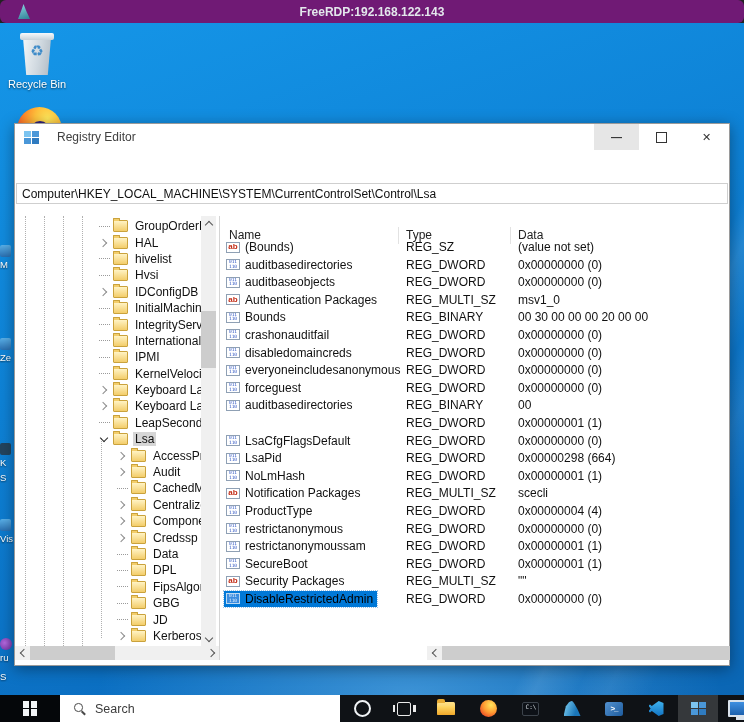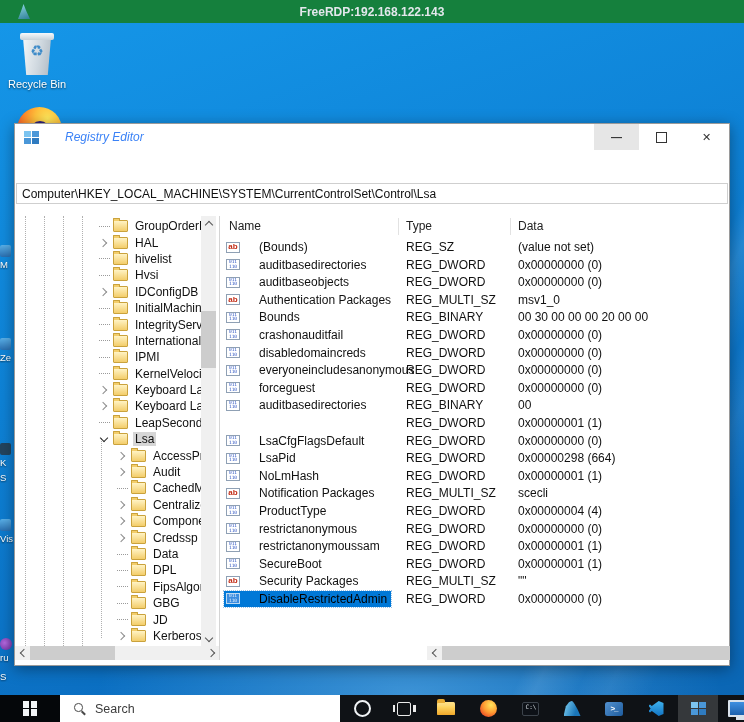--- a/index.html
+++ b/index.html
@@ -1,21 +1,21 @@
 <!DOCTYPE html>
 <html><head>
 <meta charset="utf-8">
 <style>
   html,body{margin:0;padding:0;background:#222;}
   .stage{position:relative;width:744px;height:722px;overflow:hidden;
     font-family:"Liberation Sans",sans-serif;font-size:12px;color:#1a1a1a;
     -webkit-font-smoothing:antialiased;}
   
-  .rdpbar{position:absolute;left:0;top:0;width:744px;height:23px;background:#15803d;
-    display:flex;align-items:center;justify-content:center;}
+  .rdpbar{position:absolute;left:0;top:0;width:744px;height:23px;background:#701a75;
+    display:flex;align-items:center;justify-content:center;border-radius:6px;}
   .rdp-title{color:#e3e7ec;font-weight:bold;font-size:12px;}
   .rdp-icon{position:absolute;left:18px;top:4px;width:12px;height:15px;
     background:linear-gradient(160deg,#8fd8e4,#2e7f96);
     clip-path:polygon(46% 0,70% 48%,100% 100%,0 100%,28% 42%);}
   
   .desktop{position:absolute;left:0;top:23px;width:744px;height:672px;
     background:
       radial-gradient(ellipse 60% 30% at 55% 100%, rgba(140,210,255,.38), transparent 70%),
       linear-gradient(115deg, transparent 78%, rgba(255,255,255,.10) 80%, transparent 84%, rgba(255,255,255,.07) 87%, transparent 91%),
       linear-gradient(160deg,#1596e8 0%,#0e82d6 40%,#0b6fc2 75%,#0b66b4 100%);}
@@ -41,21 +41,21 @@
   .shape-blue .eshape{width:11px;height:12px;border-radius:2px;background:linear-gradient(#5ab0e8,#2a6fb0);}
   .shape-dark .eshape{width:11px;height:12px;border-radius:2px;background:#23445e;}
   .shape-purple .eshape{width:12px;height:12px;border-radius:50%;background:radial-gradient(circle at 40% 40%,#b46ae0,#6a2d9e);}
   .elabel{color:#fff;font-size:9.5px;text-shadow:0 1px 2px rgba(0,0,0,.6);white-space:nowrap;}
   
   .window{position:absolute;left:14px;top:123px;width:716px;height:543px;background:#fff;
     border:1px solid #9a9a9a;box-sizing:border-box;box-shadow:0 3px 14px rgba(0,0,0,.38);}
   .titlebar{position:relative;height:26px;display:flex;align-items:center;padding-left:9px;gap:7px;}
   .regsmall{width:7px;height:6px;background:#7cc4f0;box-shadow:8px 0 0 #4a97d8,0 7px 0 #4a97d8,8px 7px 0 #2f7bc0;
     margin:-7px 9px 0 0;}
-  .title-text{font-size:12px;color:#3b82f6;margin-left:18px;font-style:italic;}
+  .title-text{font-size:12px;color:#404040;margin-left:10px;}
   .caption-btns{position:absolute;right:0;top:0;height:26px;display:flex;}
   .cap{width:45px;height:26px;display:flex;align-items:center;justify-content:center;
     color:#333;font-size:11px;background:transparent;border:0;padding:0;}
   .cap.min{background:#e6e6e6;font-weight:bold;}
   .maxbox{width:9px;height:9px;border:1px solid #333;}
   .menubar{height:21px;display:flex;align-items:center;gap:0;padding-left:10px;border-bottom:0;}
   .menu-item{padding:2px 7px;color:#111;}
   .addresswrap{height:21px;padding:12px 1px;}
   .addressbar{height:19px;border:1px solid #cfcfcf;display:flex;align-items:center;
     padding-left:5px;color:#111;white-space:nowrap;overflow:hidden;}
@@ -76,29 +76,29 @@
   .ar-expanded .chev::after{border-color:#2b2b2b;transform:rotate(135deg);margin:-2px 0 0 0;}
   .ar-none .chev::after{border:0;width:11px;height:0;border-top:1px dotted #9a9a9a;transform:none;margin:0;}
   .folder{width:13px;height:10px;flex:none;margin:0 5px 0 2px;position:relative;
     background:linear-gradient(#fff3c4,#f3cd6a);border:1px solid #caa23c;border-radius:1px;}
   .folder::before{content:"";position:absolute;top:-3px;left:-1px;width:5px;height:2px;
     background:#f3cd6a;border:1px solid #caa23c;border-bottom:0;border-radius:1px 1px 0 0;}
   .tlabel{padding:0 2px;color:#111;}
   .titem.selected .tlabel{background:#d6d6d6;}
   
   .list{position:absolute;left:206px;top:0;width:509px;height:444px;overflow:hidden;}
-  .lheader{position:relative;height:20px;color:#222;}
+  .lheader{position:relative;height:20px;color:#222;margin-top:9px;}
   .lh{position:absolute;top:3px;}
   .lh.c0{left:8px}.lh.c1{left:185px}.lh.c2{left:297px}
   .hdiv{position:absolute;top:2px;width:0;height:17px;border-left:1px solid #e2e2e2;}
   .hd1{left:177px}.hd2{left:289px}
   .lrows{position:absolute;left:0;top:23px;width:100%;}
   .lrow{position:relative;height:17.6px;}
   .nwrap{position:absolute;left:3px;top:0;height:16px;display:inline-flex;align-items:center;
-    gap:19px;padding:0 4px 0 2px;}
+    gap:5px;padding:0 4px 0 2px;}
   .vicon{flex:none;width:14px;height:11px;background:#fff;border:1px solid #8fa0b4;box-sizing:border-box;
     display:flex;align-items:center;justify-content:center;overflow:hidden;}
   .vi-ab{color:#c22d17;font-size:8px;font-weight:bold;line-height:8px;}
   .vi-bin{color:#2a51c0;font-size:4.5px;line-height:4.5px;font-family:"DejaVu Sans Mono",monospace;
     white-space:pre-line;letter-spacing:0;}
   .nm{white-space:nowrap;color:#111;}
   .ty{position:absolute;left:185px;top:1px;white-space:nowrap;color:#111;}
   .da{position:absolute;left:297px;top:1px;white-space:nowrap;color:#111;}
   .lrow.selected .nwrap{background:#0078d7;outline:1px dotted #9cc3e8;}
   .lrow.selected .nm{color:#000000;}

